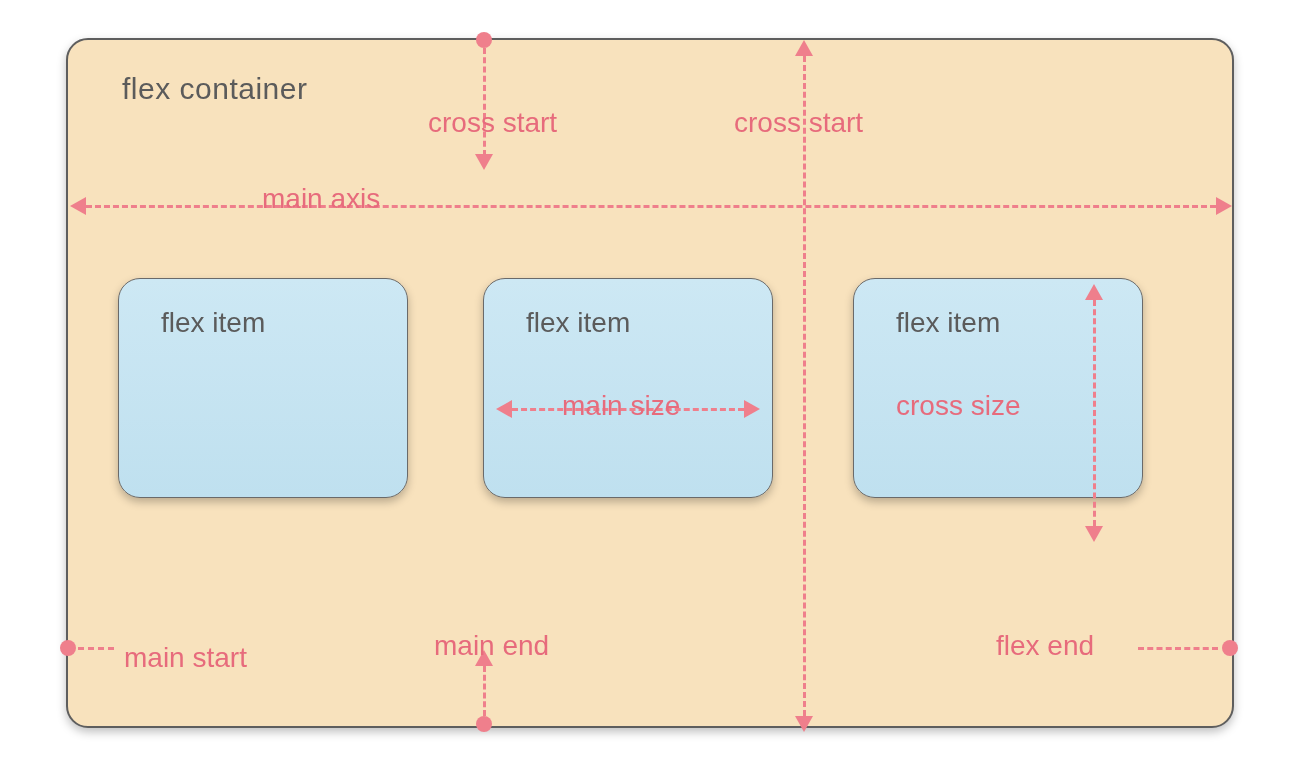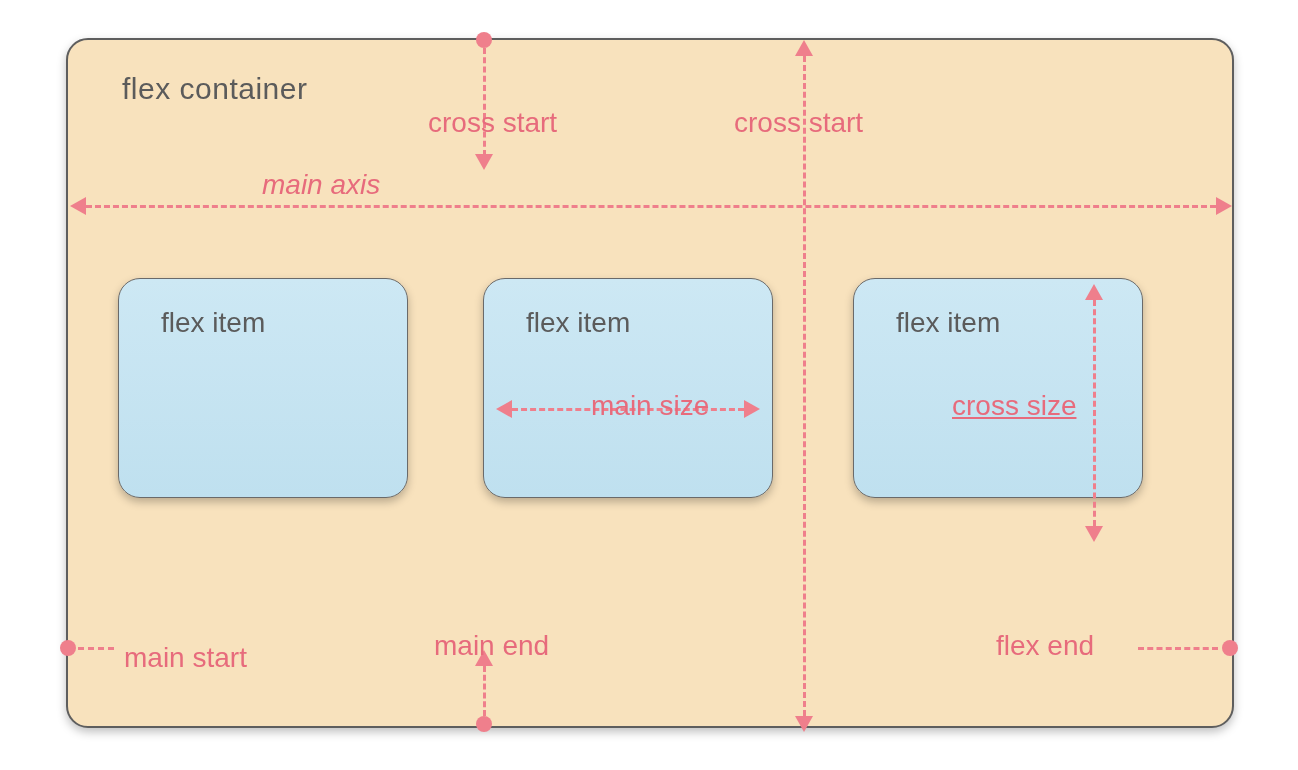--- a/index.html
+++ b/index.html
@@ -125,41 +125,41 @@
   <div class="flex-item item-2">
     <div class="item-label">flex item</div>
   </div>
   <div class="flex-item item-3">
     <div class="item-label">flex item</div>
   </div>
 
   <div class="dash-h" style="left:86px; top:205px; width:1130px;"></div>
   <div class="arrow arrow-left" style="left:70px; top:197px;"></div>
   <div class="arrow arrow-right" style="left:1216px; top:197px;"></div>
-  <div class="ann" style="left:262px; top:169px;font-style:italic;">main axis</div>
+  <div class="ann" style="left:262px; top:183px;">main axis</div>
 
   <div class="dot" style="left:476px; top:32px;"></div>
   <div class="dash-v" style="left:483px; top:48px; height:108px;"></div>
   <div class="arrow arrow-down" style="left:475px; top:154px;"></div>
   <div class="ann" style="left:428px; top:107px;">cross start</div>
 
   <div class="dash-v" style="left:803px; top:56px; height:660px;"></div>
   <div class="arrow arrow-up" style="left:795px; top:40px;"></div>
   <div class="arrow arrow-down" style="left:795px; top:716px;"></div>
   <div class="ann" style="left:734px; top:107px;">cross start</div>
 
   <div class="dash-h" style="left:512px; top:408px; width:232px;"></div>
   <div class="arrow arrow-left" style="left:496px; top:400px;"></div>
   <div class="arrow arrow-right" style="left:744px; top:400px;"></div>
-  <div class="ann" style="left:562px; top:390px;margin-left:29px;">main size</div>
+  <div class="ann" style="left:562px; top:390px;">main size</div>
 
   <div class="dash-v" style="left:1093px; top:300px; height:226px;"></div>
   <div class="arrow arrow-up" style="left:1085px; top:284px;"></div>
   <div class="arrow arrow-down" style="left:1085px; top:526px;"></div>
-  <div class="ann" style="left:952px; top:390px;text-decoration:underline;">cross size</div>
+  <div class="ann" style="left:896px; top:390px;">cross size</div>
 
   <div class="dot" style="left:60px; top:640px;"></div>
   <div class="dash-h" style="left:78px; top:647px; width:36px;"></div>
   <div class="ann" style="left:124px; top:642px;">main start</div>
 
   <div class="dash-v" style="left:483px; top:666px; height:50px;"></div>
   <div class="arrow arrow-up" style="left:475px; top:650px;"></div>
   <div class="dot" style="left:476px; top:716px;"></div>
   <div class="ann" style="left:434px; top:630px;">main end</div>
 

